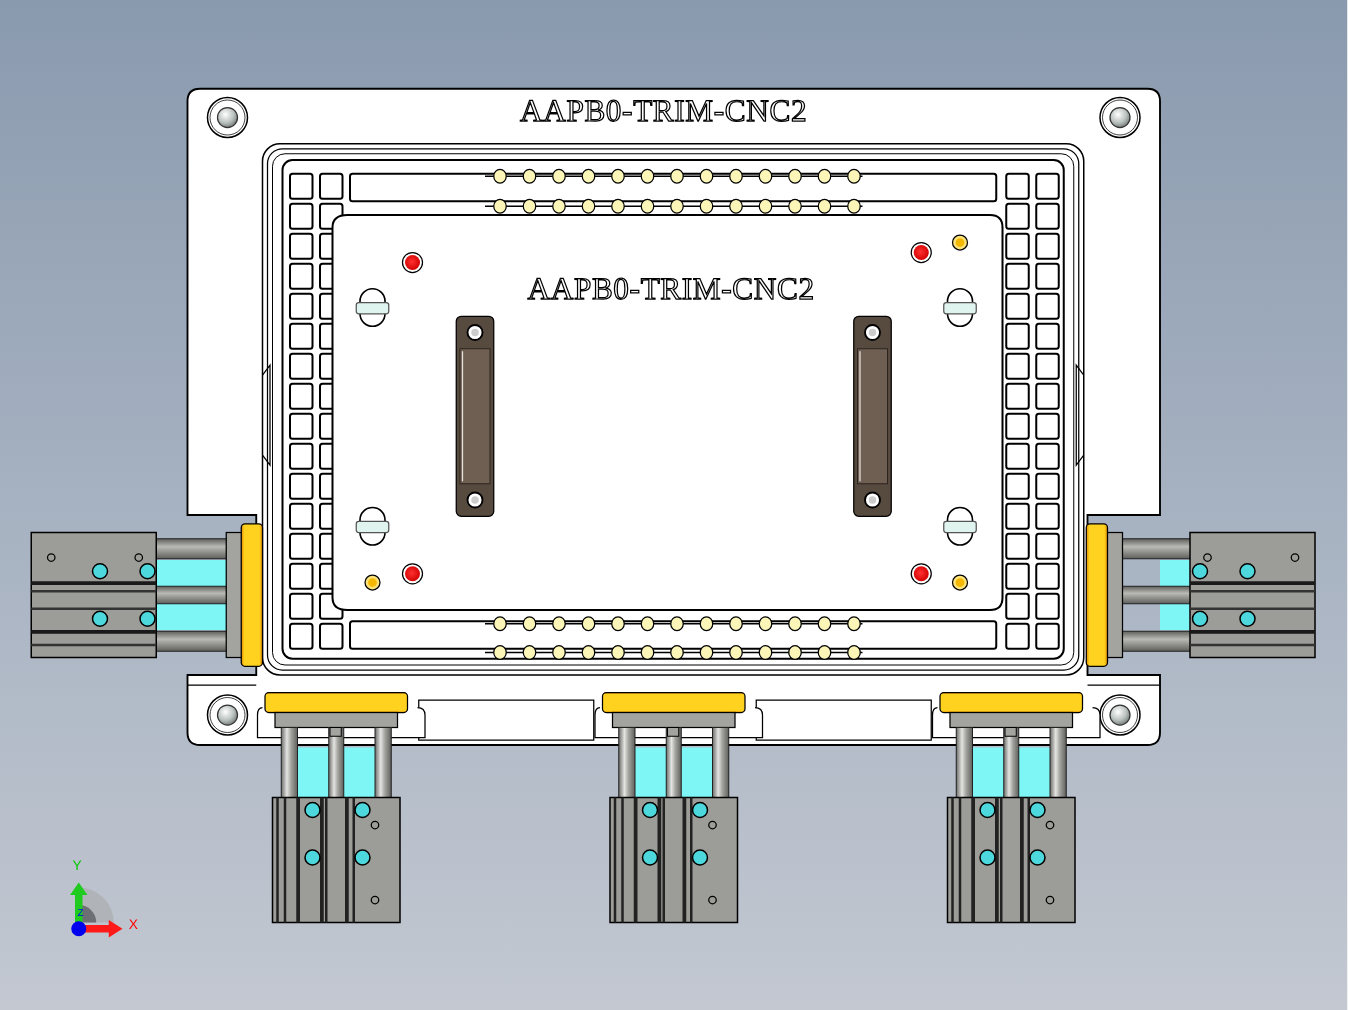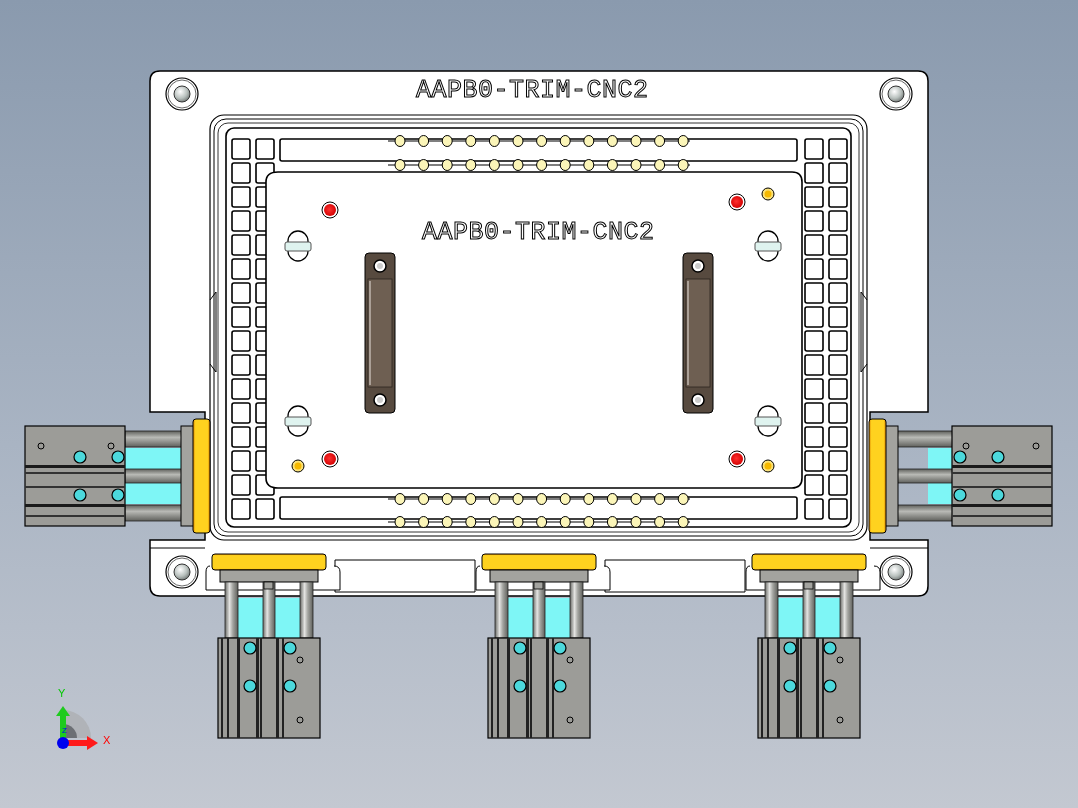--- a/index.html
+++ b/index.html
@@ -1,21 +1,21 @@
 <!DOCTYPE html>
 <html><head>
 <meta charset="utf-8">
 <style>
   html, body { margin:0; padding:0; }
   body { width:1078px; height:808px; overflow:hidden; position:relative;
          font-family:"Liberation Sans", sans-serif; }
   #viewport { position:absolute; left:0; top:0; width:1078px; height:808px;
               background:linear-gradient(180deg,#8a9aae 0%,#a9b4c3 55%,#c3c8d1 100%); }
   #scene { position:absolute; left:0; top:0; }
-  .label-text { position:absolute; font-family:Liberation Mono, monospace;
+  .label-text { position:absolute; font-family:Liberation Serif, serif;
                 color:#fff; -webkit-text-stroke:1px #000; font-weight:400;
                 letter-spacing:0.5px; white-space:nowrap; }
   #outer-label { left:416px; top:76px; font-size:25px; }
   #inner-label { left:422px; top:218px; font-size:25px; }
   #triad { position:absolute; left:40px; top:680px; width:80px; height:80px; }
   .axis-lbl { position:absolute; font-size:11px; font-family:"Liberation Sans", sans-serif; }
 </style>
 </head>
 <body>
 

